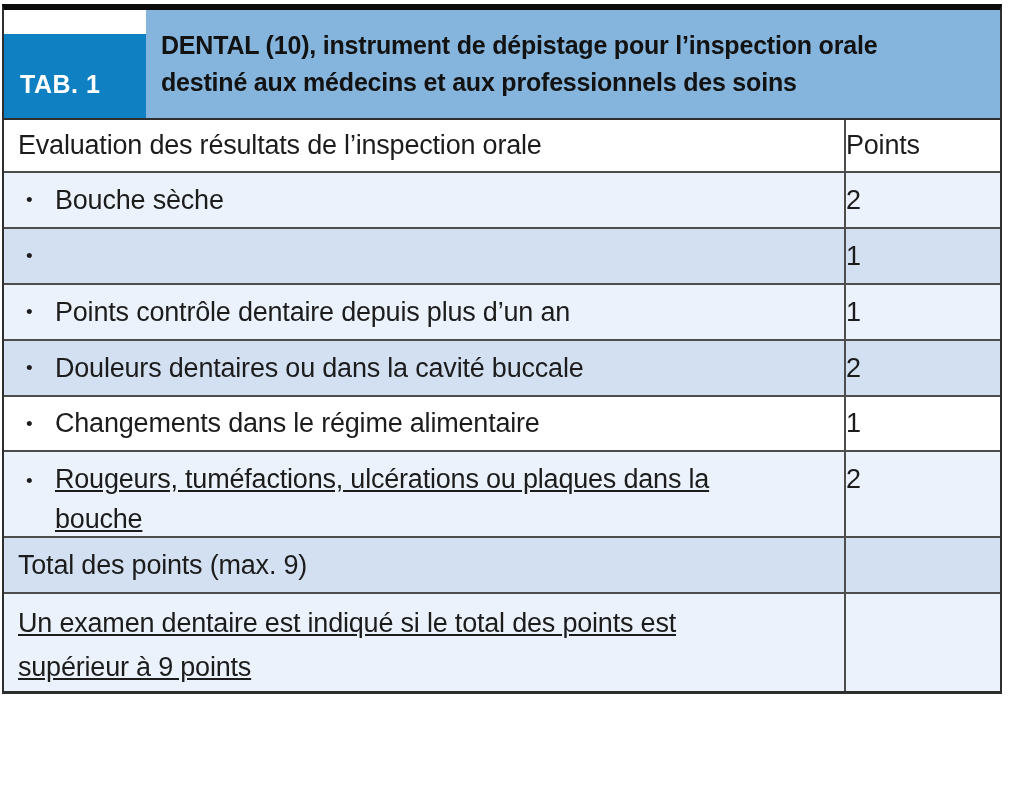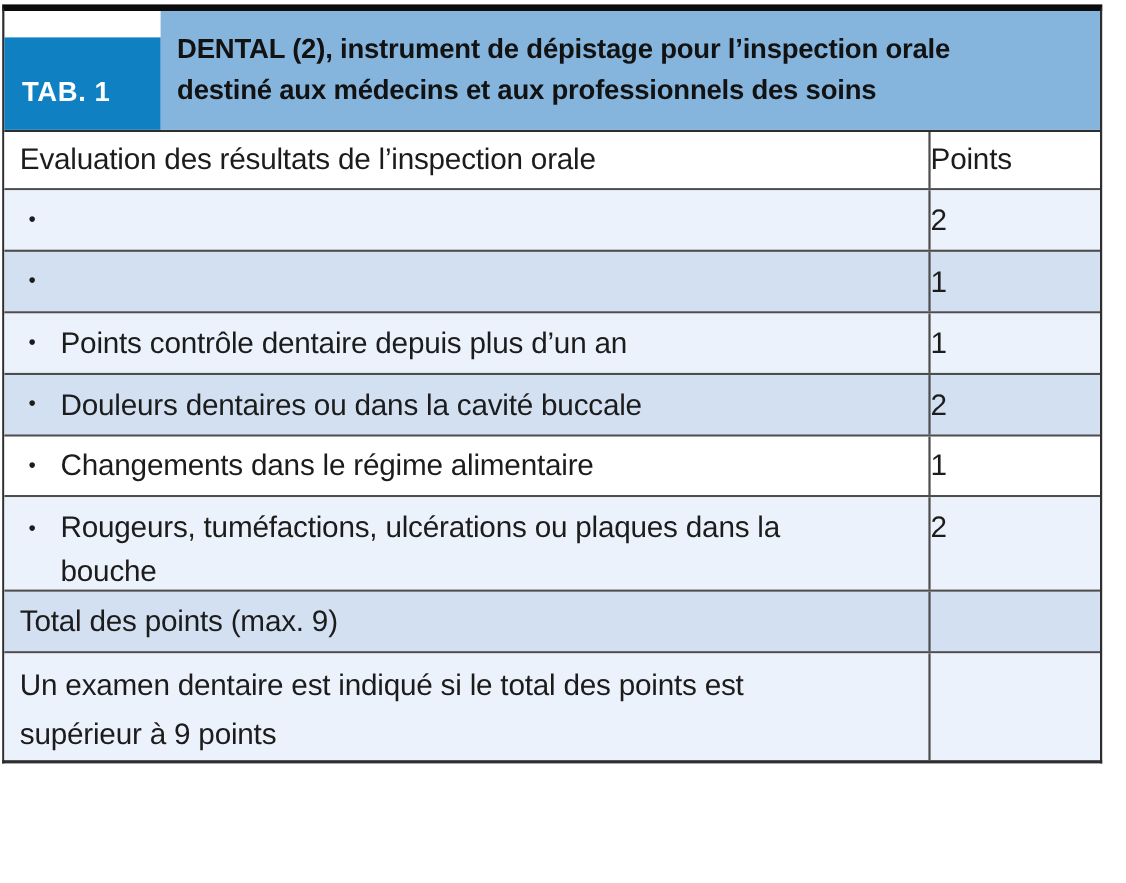--- a/index.html
+++ b/index.html
@@ -104,55 +104,56 @@
     font-size: 19px;
     color: #1c1c1c;
     align-self: center;
   }
   .row.multiline .cell-main,
   .row.multiline .cell-points {
     align-items: flex-start;
     padding-top: 7px;
   }
   .row.multiline .bullet { align-self: flex-start; padding-top: 11px; }
-  .row.multiline .label { line-height: 40px; }
+  .row.multiline .label { line-height: 40px; text-decoration: underline; }
   .row.multiline .points-val { line-height: 40px; }
   .r6-label { max-width: 680px; }
   .r8-label { max-width: 745px; line-height: 44px !important; }
 </style>
 </head>
 <body>
 
 <div class="page">
   <div class="table-outer">
 
     <div class="header-band">
       <div class="tab-box">
         <span class="tab-label">TAB. 1</span>
       </div>
       <div class="title-box">
-        <span class="title-line">DENTAL (2), instrument de dépistage pour l’inspection orale</span>
+        <span class="title-line">DENTAL (10), instrument de dépistage pour l’inspection orale</span>
         <span class="title-line">destiné aux médecins et aux professionnels des soins</span>
       </div>
     </div>
 
     <div class="tbody">
 
       <div class="row h-head bg-white">
         <div class="cell-main pad-left">
           <span class="label">Evaluation des résultats de l’inspection orale</span>
         </div>
         <div class="cell-points">
           <span class="label">Points</span>
         </div>
       </div>
 
       <div class="row h-std bg-light">
         <div class="cell-main">
           <span class="bullet">•</span>
+          <span class="label">Bouche sèche</span>
         </div>
         <div class="cell-points">
           <span class="points-val">2</span>
         </div>
       </div>
 
       <div class="row h-std bg-medium">
         <div class="cell-main">
           <span class="bullet">•</span>
         </div>

